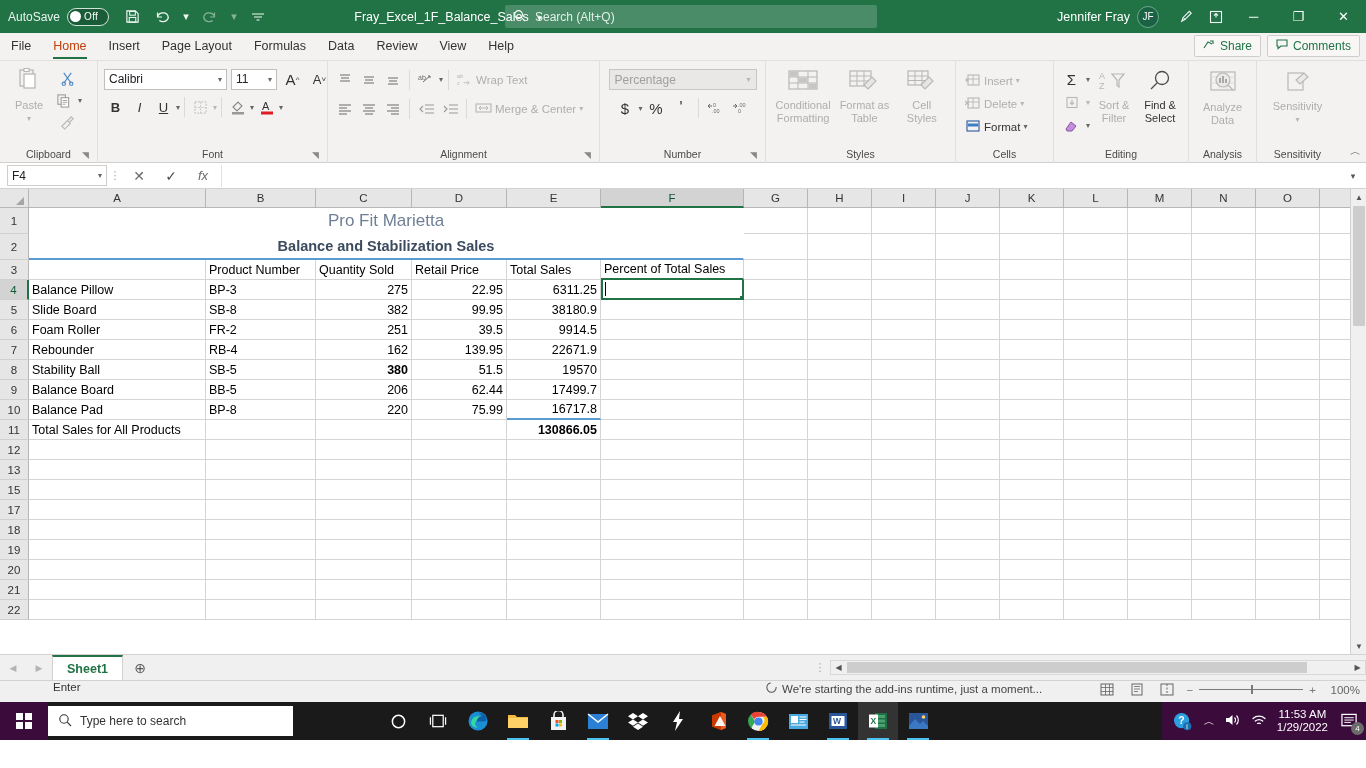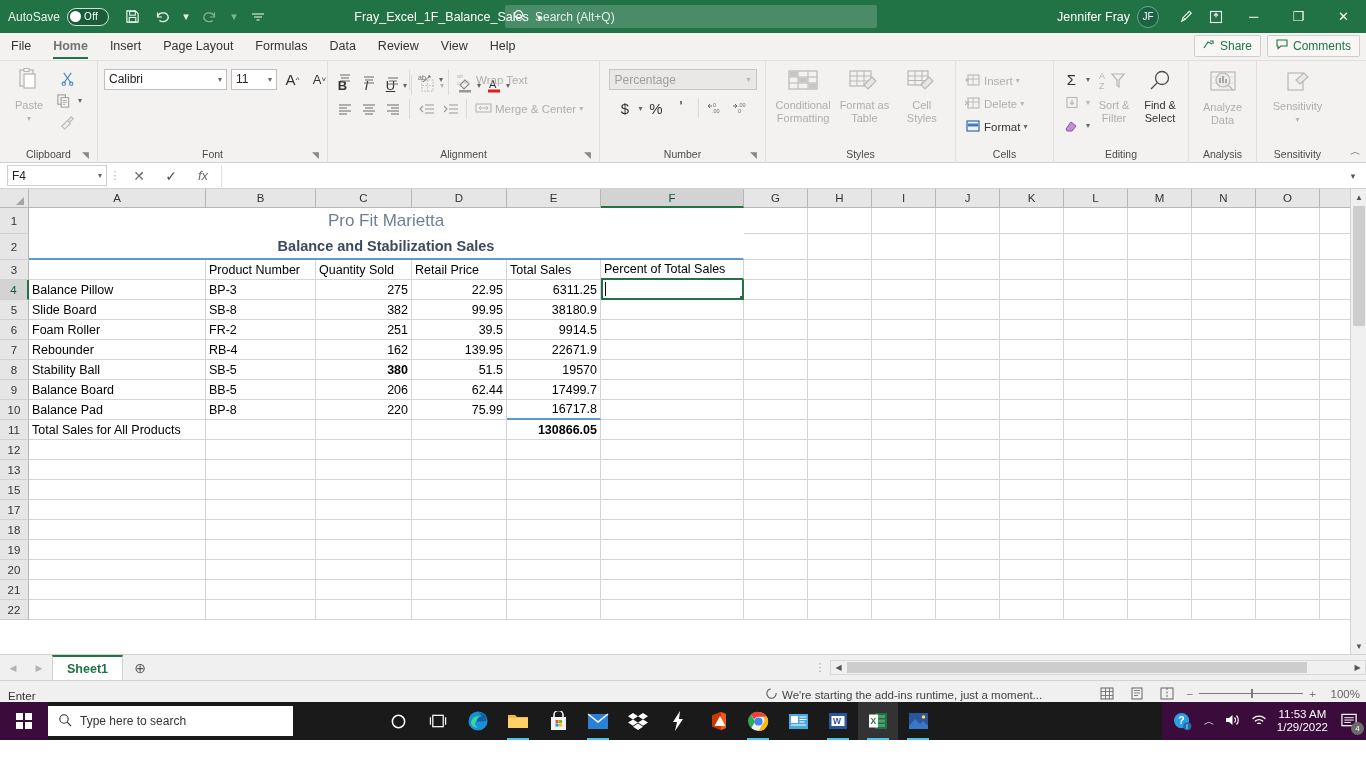--- a/index.html
+++ b/index.html
@@ -64,21 +64,21 @@
 
   
   .tabbar {
     height: 28px; background: #f3f2f1; display: flex; align-items: flex-end;
     position: relative; border-bottom: 1px solid #e1dfdd;
   }
   .tab {
     padding: 0 11px; height: 27px; line-height: 27px; font-size: 12.5px;
     color: #333333; position: relative;
   }
-  .tab.active { color: #737373; font-weight: bold; }
+  .tab.active { color: #c2410c; font-weight: normal; }
   .tab.active::after {
     content: ""; position: absolute; left: 11px; right: 11px; bottom: 1px;
     height: 2.5px; background: #217346;
   }
   .tabbar-right { position: absolute; right: 6px; bottom: 3px; display: flex; gap: 6px; }
   .greenbtn {
     border: 1px solid #d0cecc; background: #f8f7f6; color: #217346;
     font-size: 12px; padding: 2px 8px; border-radius: 2px;
     display: flex; align-items: center; gap: 5px; height: 22px;
   }
@@ -217,22 +217,22 @@
   .addsheet { width: 34px; text-align: center; font-size: 14px; color: #595959; }
   .hscroll-area { position: absolute; right: 0; left: 810px; height: 26px; display: flex; align-items: center; }
   .hsplit { font-size: 11px; color: #a8a6a4; width: 20px; text-align: center; }
   .hscroll { flex: 1; height: 15px; background: #f0f0f0; border: 1px solid #d8d8d8; position: relative; }
   .hscroll .harw { width: 15px; height: 13px; display:flex; align-items:center; justify-content:center;
                    font-size: 8px; color: #555; }
   .hthumb { position: absolute; left: 16px; top: 1px; width: 460px; height: 11px; background: #cdcdcd; }
 
   
   .statusbar {
-    height: 22px; background: #f0f0f0; display: flex; align-items: flex-end;
-    border-top: 1px solid #d4d2d0; font-size: 11.5px; color: #333; position: relative;
+    height: 22px; background: #f0f0f0; display: flex; align-items: flex-start;
+    border-top: 1px solid #d4d2d0; font-size: 11.5px; color: #333; position: relative; padding-left: 45px;
   }
   .status-left { margin-left: 8px; }
   .status-msg { position: absolute; left: 765px; display: flex; align-items: center; gap: 4px; color: #444; }
   .status-right { position: absolute; right: 6px; display: flex; align-items: center; gap: 10px; }
   .viewbtn { width: 20px; height: 17px; display: flex; align-items: center; justify-content: center;
              color: #666; font-size: 12px; }
   .zoomslider { display: flex; align-items: center; gap: 6px; color: #7a7a7a; }
   .zline { width: 104px; height: 1px; background: #7a7a7a; position: relative; }
   .zline::after { content: ""; position: absolute; left: 50%; top: -4px; width: 2px; height: 9px; background: #7a7a7a; }
   .zoomval { font-size: 11.5px; color: #666; width: 34px; text-align: right; }
@@ -411,21 +411,21 @@
         </span>
       </div>
     </div>
     <div class="group-label">
       <span>Clipboard</span>
       <span class="dlg">◥</span>
     </div>
   </div>
 
   <div class="group" style="width:230px;">
-    <div class="group-body" style="flex-direction:row;padding-top:3px;">
+    <div class="group-body" style="flex-direction:column;padding-top:3px;">
       <div class="ctl" style="gap:4px;">
         <span class="fontname">
           <span>Calibri</span>
           <span class="caret-sm">▾</span>
         </span>
         <span class="fontsize">
           <span>11</span>
           <span class="caret-sm">▾</span>
         </span>
         <span class="fbtn" style="font-size:15px;">A<sup style="font-size:8px;">^</sup></span>

